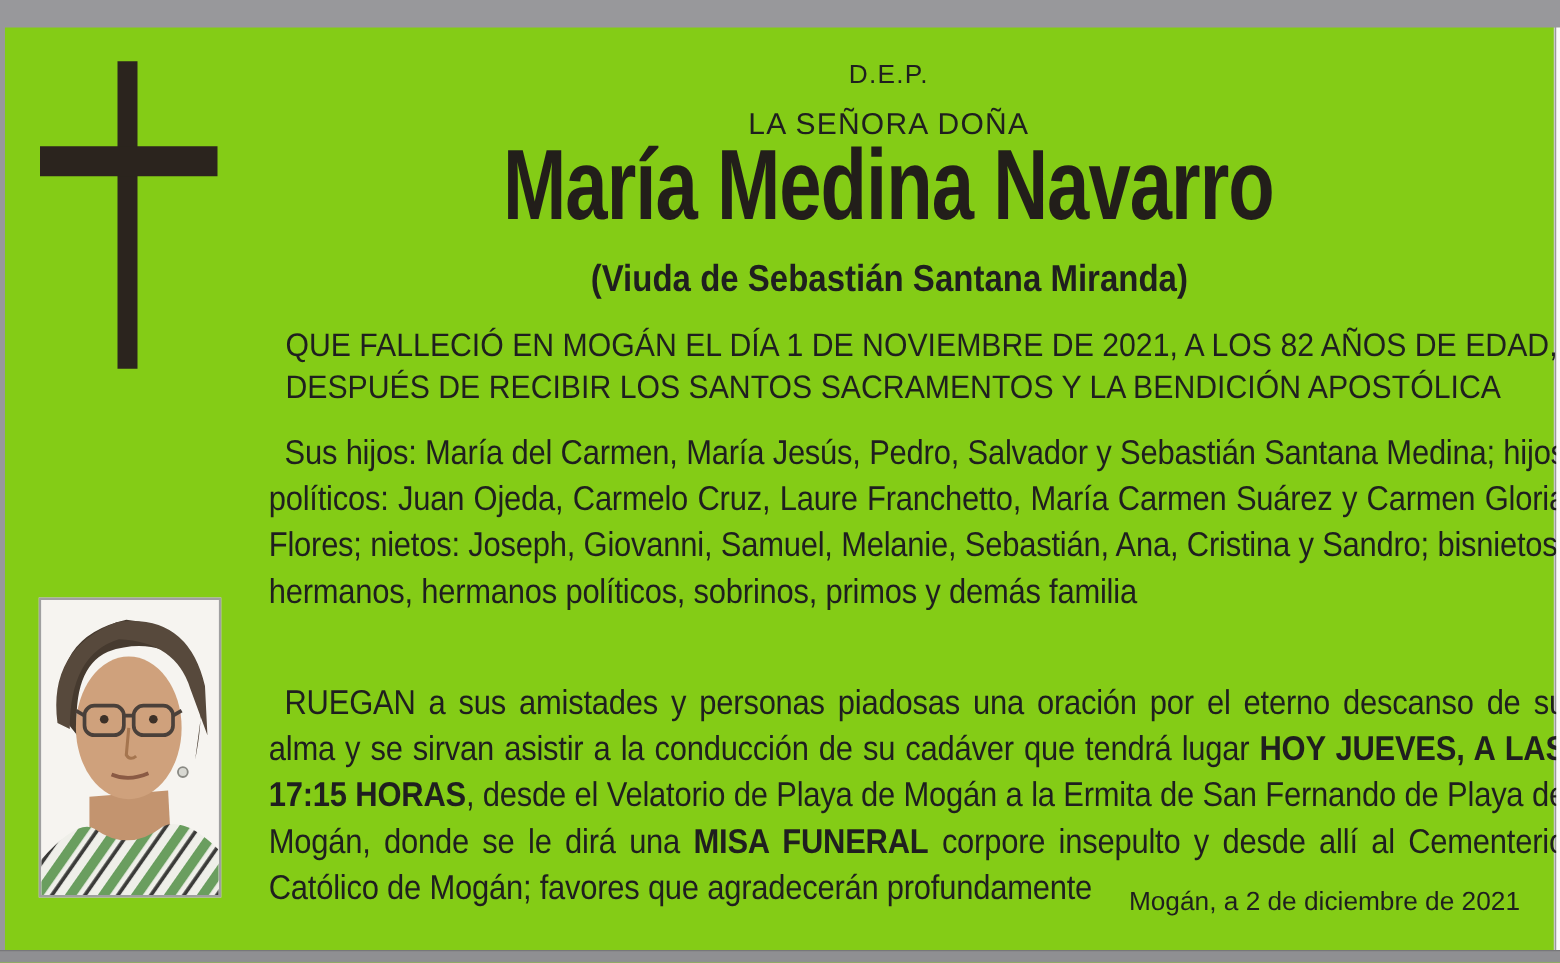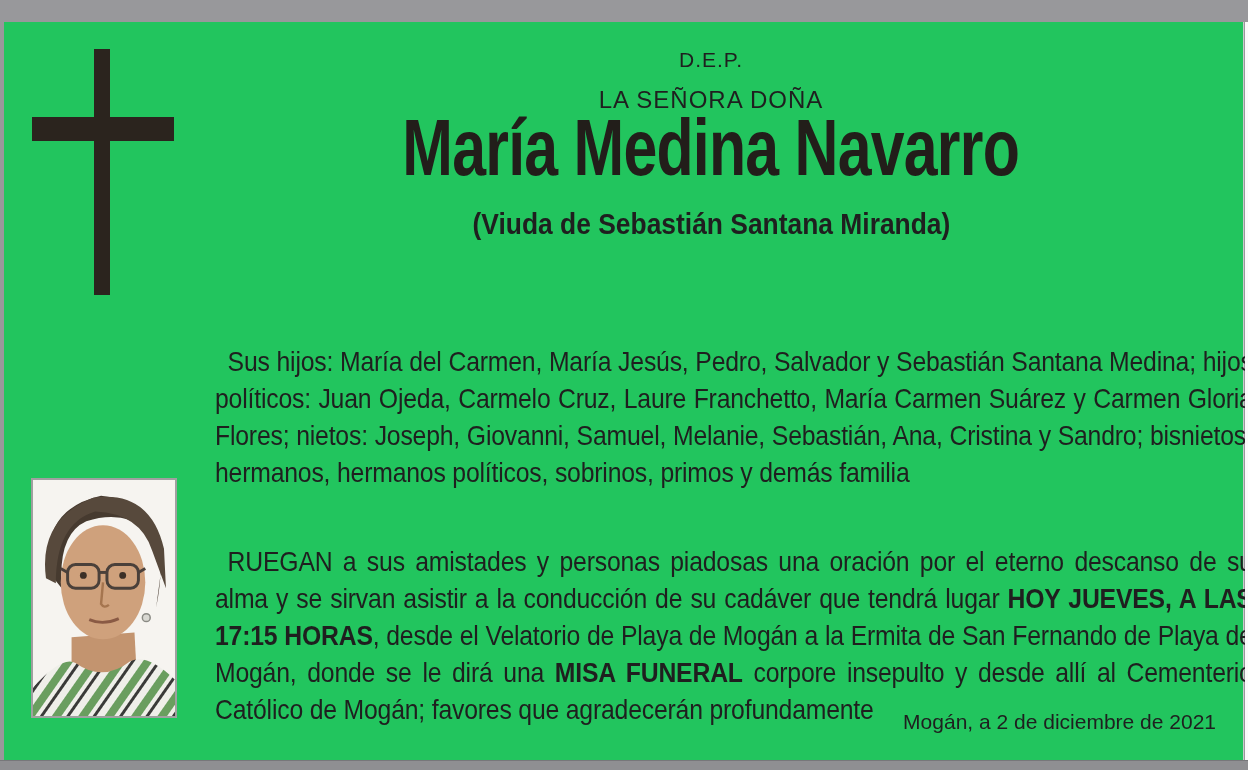--- a/index.html
+++ b/index.html
@@ -6,21 +6,21 @@
   html,body { width:1248px; height:770px; }
   body {
     position:relative;
     background:#98989b;
     font-family:"Liberation Sans", sans-serif;
     color:#1f1f1f;
     overflow:hidden;
   }
   .card {
     position:absolute; left:4px; top:22px; width:1240px; height:738px;
-    background:#22c55e;
+    background:#84cc16;
     border-right:1px solid #c9c9cc;
   }
   .right-sliver {
     position:absolute; left:1245px; top:22px; width:3px; height:738px;
     background:#fbfbfb;
   }
   .bottom-strip {
     position:absolute; left:0; top:760px; width:1248px; height:10px;
     background:#8f8f92; border-top:1px solid #77777a;
   }
@@ -125,20 +125,24 @@
     <div class="centered honorific">LA SEÑORA DOÑA</div>
 
     <div class="centered relation-wrap">
       <span class="relation">(Viuda de Sebastián Santana Miranda)</span>
     </div>
 
     <div class="centered name-wrap">
       <span class="name">María Medina Navarro</span>
     </div>
 
+    <div class="centered death">
+      <span class="dl">QUE FALLECIÓ EN MOGÁN EL DÍA 1 DE NOVIEMBRE DE 2021, A LOS 82 AÑOS DE EDAD,</span>
+      <span class="dl">DESPUÉS DE RECIBIR LOS SANTOS SACRAMENTOS Y LA BENDICIÓN APOSTÓLICA</span>
+    </div>
 
     <div class="para-wrap family-wrap">
       <p class="para">Sus hijos: María del Carmen, María Jesús, Pedro, Salvador y Sebastián Santana Medina; hijos políticos: Juan Ojeda, Carmelo Cruz, Laure Franchetto, María Carmen Suárez y Carmen Gloria Flores; nietos: Joseph, Giovanni, Samuel, Melanie, Sebastián, Ana, Cristina y Sandro; bisnietos, hermanos, hermanos políticos, sobrinos, primos y demás familia</p>
     </div>
 
     <div class="para-wrap request-wrap">
       <p class="para"><span>RUEGAN a sus amistades y personas piadosas una oración por el eterno descanso de su alma y se sirvan asistir a la conducción de su cadáver que tendrá lugar </span><span class="bold">HOY JUEVES, A LAS 17:15 HORAS</span><span>, desde el Velatorio de Playa de Mogán a la Ermita de San Fernando de Playa de Mogán, donde se le dirá una </span><span class="bold">MISA FUNERAL</span><span> corpore insepulto y desde allí al Cementerio Católico de Mogán; favores que agradecerán profundamente</span></p>
     </div>
 
     <div class="closing">Mogán, a 2 de diciembre de 2021</div>

